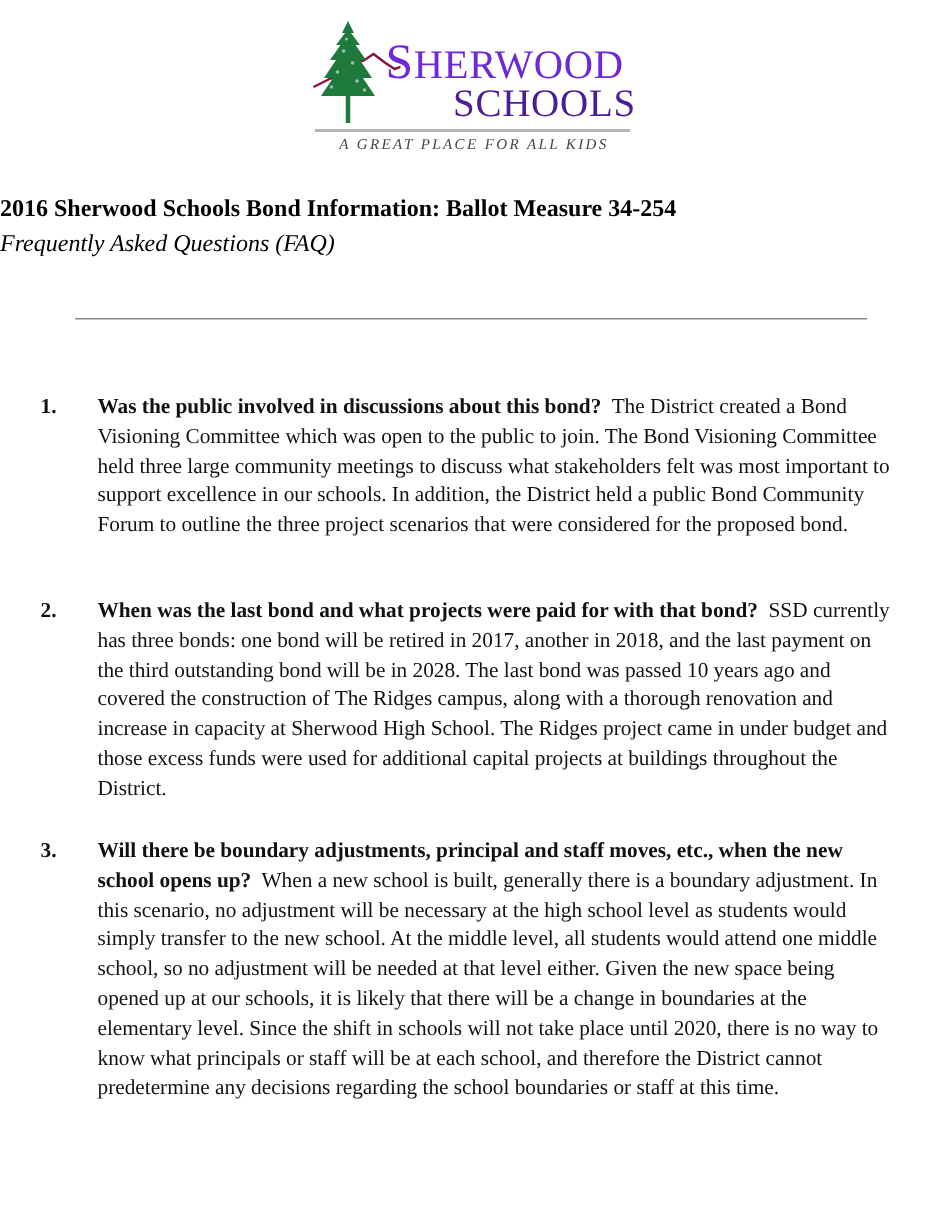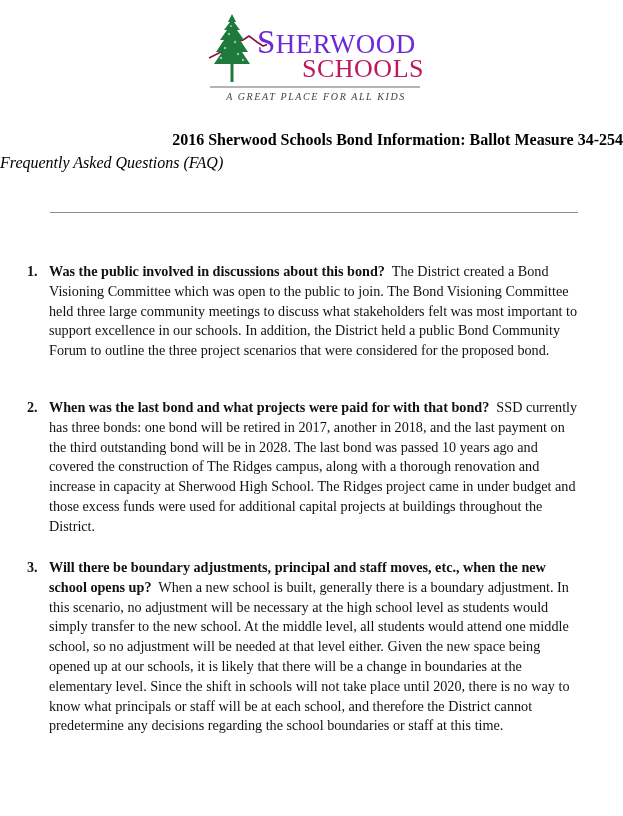--- a/index.html
+++ b/index.html
@@ -43,21 +43,21 @@
     .wordmark-1 .big {
       font-size: 33px;
     }
     .wordmark-2 {
       position: absolute;
       left: 95px;
       top: 46px;
       font-family: "Liberation Serif", serif;
       font-size: 26px;
       letter-spacing: 0.5px;
-      color: #be185d;
+      color: #4c1d95;
       line-height: 1;
       white-space: nowrap;
     }
     .logo-rule {
       position: absolute;
       left: 3px;
       top: 76px;
       width: 210px;
       height: 2px;
       background: #b5b5b5;
@@ -73,21 +73,21 @@
       color: #444444;
       white-space: nowrap;
       text-align: center;
       font-style: italic;
     }
     .doc-title {
       position: absolute;
       left: 0;
       top: 130px;
       width: 623px;
-      text-align: right;
+      text-align: left;
       font-weight: bold;
       font-size: 16px;
       line-height: 20px;
       color: #000;
     }
     .doc-subtitle {
       position: absolute;
       left: 0;
       top: 153px;
       width: 623px;
@@ -112,21 +112,21 @@
       font-size: 14.2px;
       line-height: 19.8px;
     }
     .faq .num {
       position: absolute;
       left: 0;
       top: 0;
       font-weight: bold;
     }
     .faq .body {
-      margin-left: 22px;
+      margin-left: 38px;
       width: 530px;
     }
     .faq .q {
       font-weight: bold;
     }
     #faq-1 { top: 262px; }
     #faq-2 { top: 398px; }
     #faq-3 { top: 558px; }
   </style>
 </head>

